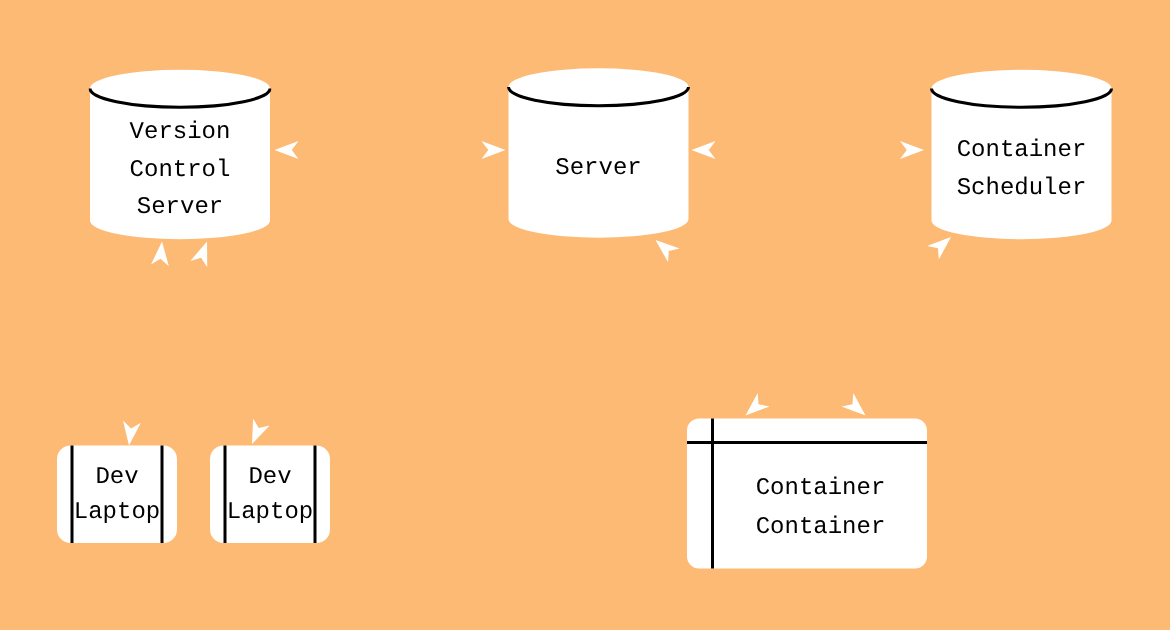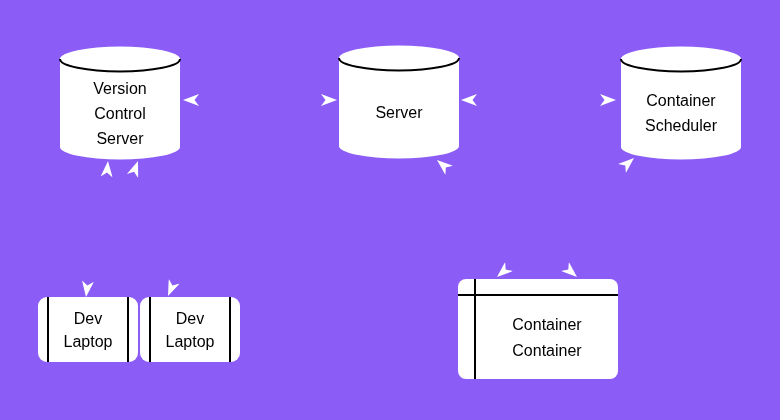--- a/index.html
+++ b/index.html
@@ -1,38 +1,38 @@
 <!DOCTYPE html>
 <html><head>
 <meta charset="utf-8">
 <style>
   html, body { margin: 0; padding: 0; background: #000; }
   .canvas {
     position: relative;
     width: 780px;
     height: 420px;
-    background: #8b5cf6;
+    background: #fdba74;
     overflow: hidden;
-    font-family: Liberation Sans, sans-serif;
+    font-family: Liberation Mono, monospace;
     color: #000;
   }
   .node { position: absolute; }
 
   
   .cyl { width: 122px; height: 116px; }
   .cyl svg { position: absolute; left: 0; top: 0; }
   .cyl-label {
     position: absolute; left: 0; right: 0; top: 24px; bottom: 6px;
     display: flex; flex-direction: column; align-items: center; justify-content: center;
     font-size: 16px; line-height: 25px; text-align: center;
   }
 
   
   .laptop {
-    width: 100px; height: 65px;
+    width: 80px; height: 65px;
     background: #fff; border-radius: 9px;
   }
   .laptop .bars {
     position: absolute; left: 9px; right: 9px; top: 0; bottom: 0;
     border-left: 2px solid #000; border-right: 2px solid #000;
   }
   .laptop .lap-label {
     position: absolute; left: 0; right: 0; top: 0; bottom: 0;
     display: flex; flex-direction: column; align-items: center; justify-content: center;
     font-size: 16px; line-height: 23px; text-align: center;

